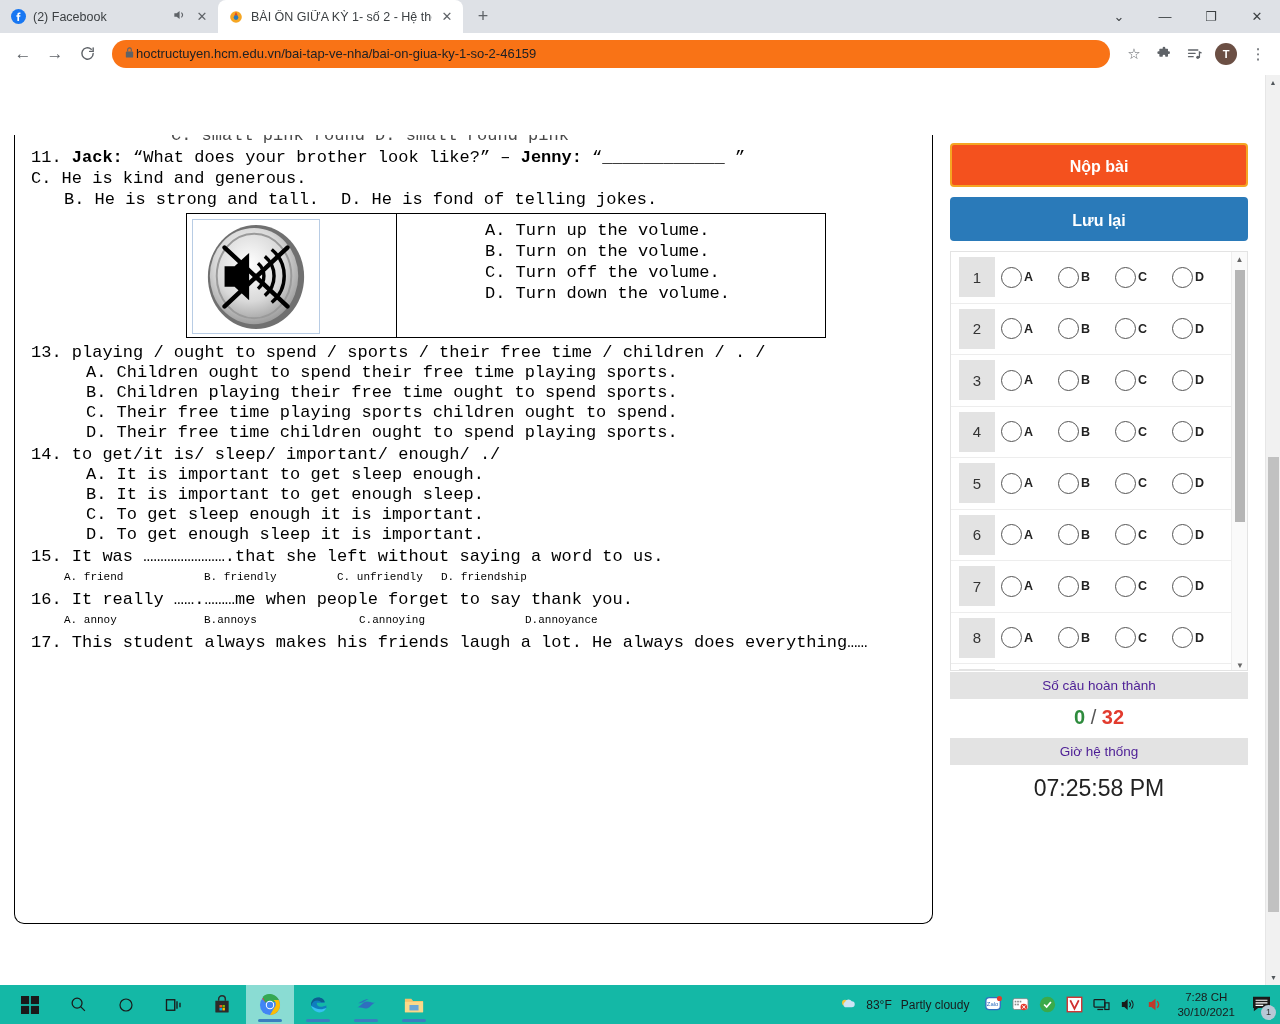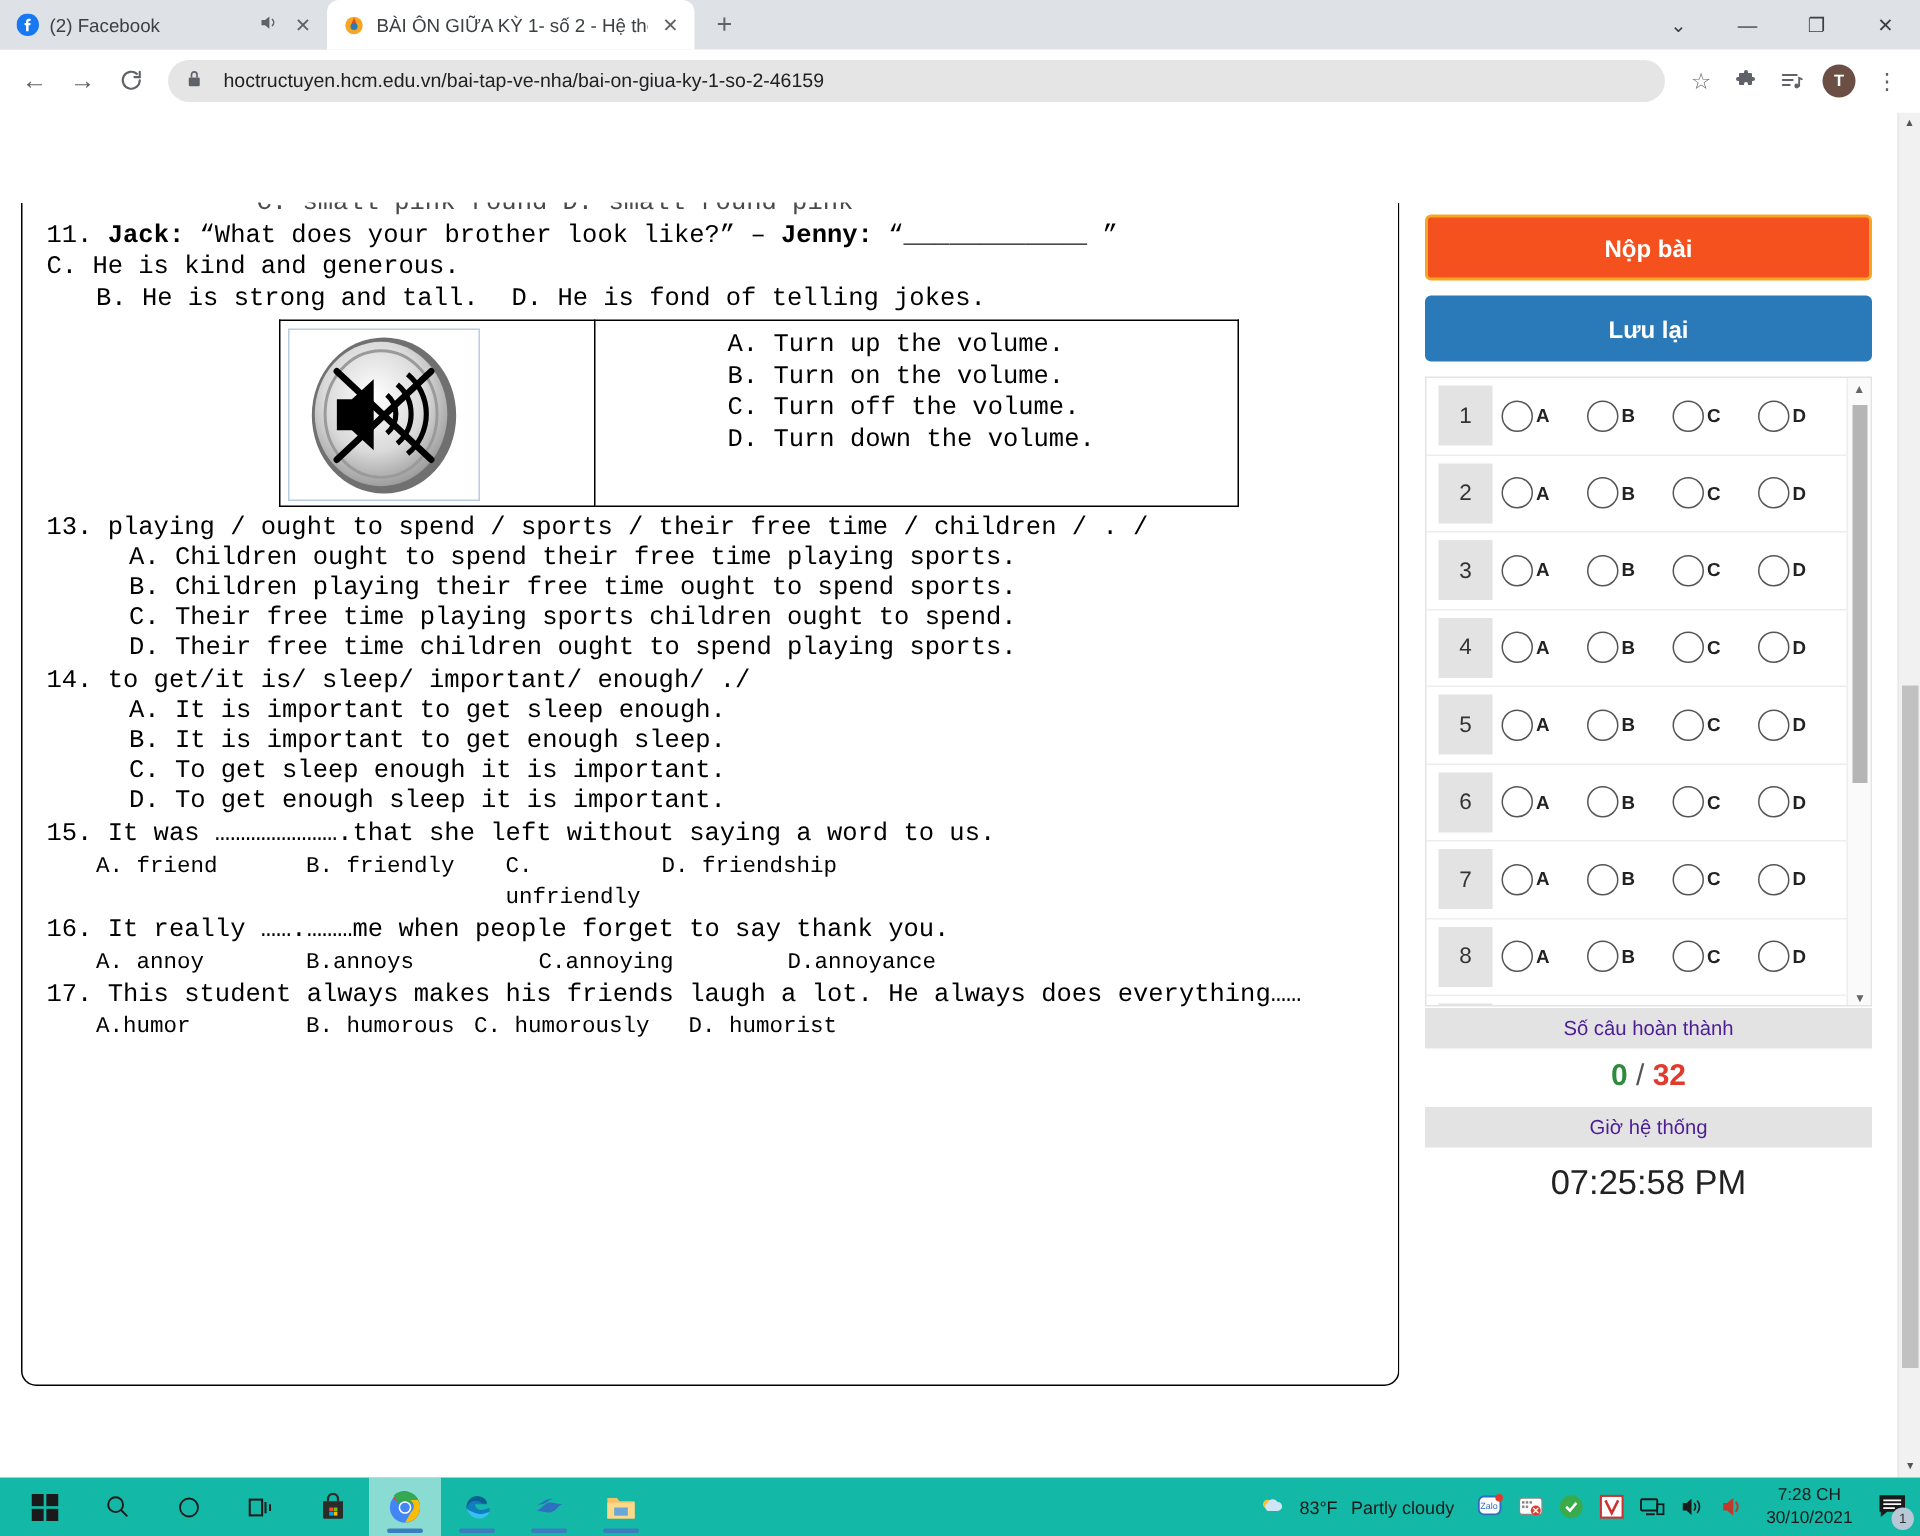--- a/index.html
+++ b/index.html
@@ -49,22 +49,22 @@
     display: flex; align-items: center; padding: 0 8px; gap: 2px;
     border-bottom: 1px solid #ffffff;
   }
   .navbtn {
     width: 30px; height: 30px; border-radius: 50%;
     display: flex; align-items: center; justify-content: center;
     color: #5f6368; font-size: 17px; flex: 0 0 30px;
   }
   .omnibox {
     flex: 1 1 auto; height: 28px; margin: 0 8px;
-    background: #e5e5e5; border-radius: 14px;
-    display: flex; align-items: center; padding: 0 12px; gap: 14px;
+    background: #f97316; border-radius: 14px;
+    display: flex; align-items: center; padding: 0 12px; gap: 1px;
     font-size: 13px; color: #202124;
   }
   .lock { font-size: 11px; color:#5f6368; }
   .url { white-space: nowrap; overflow: hidden; }
   .tb-icon {
     width: 28px; height: 28px; display:flex; align-items:center; justify-content:center;
     color:#5f6368; font-size: 15px; flex: 0 0 28px;
   }
   .avatar {
     width: 22px; height: 22px; border-radius: 50%;
@@ -112,21 +112,21 @@
 
   .sign-table {
     margin: 3px 0 0 155px; width: 640px;
     border: 1.5px solid #000; border-collapse: collapse;
   }
   .sign-table td { border: 1.5px solid #000; vertical-align: top; }
   .cell-img { width: 210px; height: 124px; padding: 5px 0 0 5px; }
   .cell-opts { padding: 6px 0 0 88px; font-size: 17px; line-height: 21px; }
   .sign-box { width: 128px; height: 115px; border: 1px solid #b8cce4; display:flex; align-items:center; justify-content:center; }
 
-  .flex-opts { display: flex; font-size: 15px; line-height: 21px; padding-left: 33px; }
+  .flex-opts { display: flex; font-size: 11px; line-height: 21px; padding-left: 33px; }
 
   
   .sidepanel {
     position: absolute; left: 950px; top: 68px;
     width: 302px;
   }
   .btn-submit, .btn-save {
     display: block; width: 298px; height: 44px;
     border-radius: 4px; color: #fff;
     font-size: 16px; font-weight: bold;
@@ -387,26 +387,20 @@
         <div class="flex-opts">
           <span style="width:140px">A. annoy</span>
           <span style="width:155px">B.annoys</span>
           <span style="width:166px">C.annoying</span>
           <span>D.annoyance</span>
         </div>
 
         <div class="q">
           <span>17.</span><span> This student  always makes his friends laugh a lot. He always does everything……</span>
         </div>
-        <div class="flex-opts">
-          <span style="width:140px">A.humor</span>
-          <span style="width:112px">B. humorous</span>
-          <span style="width:143px">C. humorously</span>
-          <span>D. humorist</span>
-        </div>
 
       </div>
     </div>
 
     <div class="sidepanel">
       <div class="btn-submit">Nộp bài</div>
       <div class="btn-save">Lưu lại</div>
 
       <div class="sheet">
         <div class="sheet-rows" id="sheet-rows">

